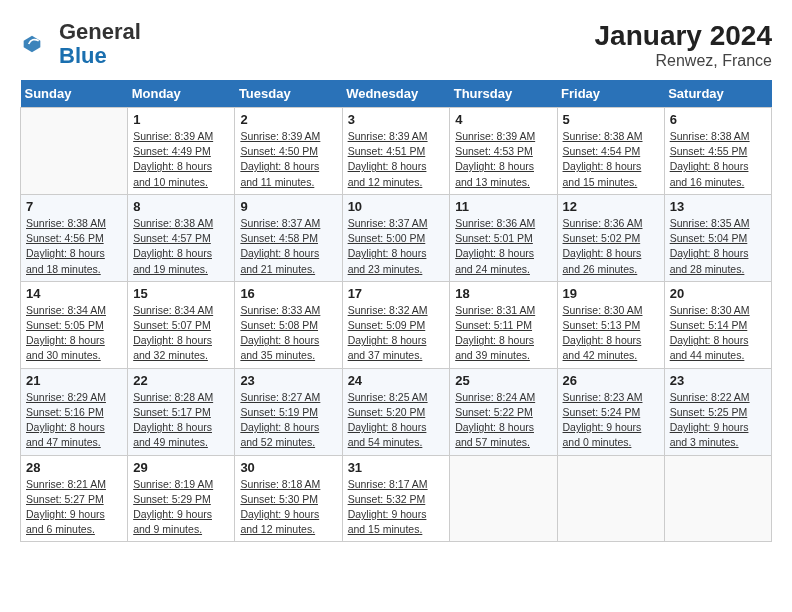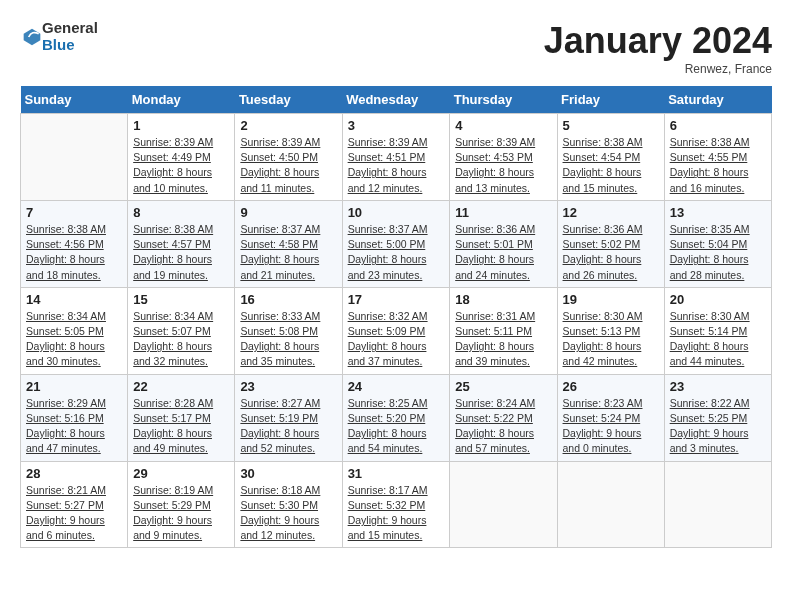--- a/index.html
+++ b/index.html
@@ -14,41 +14,42 @@
       display: flex;
       justify-content: space-between;
       align-items: flex-start;
       margin-bottom: 10px;
     }
     .logo {
       display: flex;
       align-items: center;
     }
     .logo-text {
-      font-size: 15px;
+      font-size: 22px;
       font-weight: bold;
       line-height: 1.1;
+      margin-left: 17px;
     }
     .logo-general { color: #333; }
     .logo-blue { color: #1a6faf; }
     .logo-icon {
       width: 20px;
       height: 20px;
       margin-left: 2px;
     }
     .title-block {
       text-align: right;
     }
     .month-title {
-      font-size: 36px;
+      font-size: 28px;
       font-weight: bold;
       color: #222;
     }
     .location {
-      font-size: 12px;
+      font-size: 16px;
       color: #444;
     }
     table {
       width: 100%;
       border-collapse: collapse;
       font-size: 11px;
     }
     th {
       background-color: #2a72b8;
       color: #fff;

